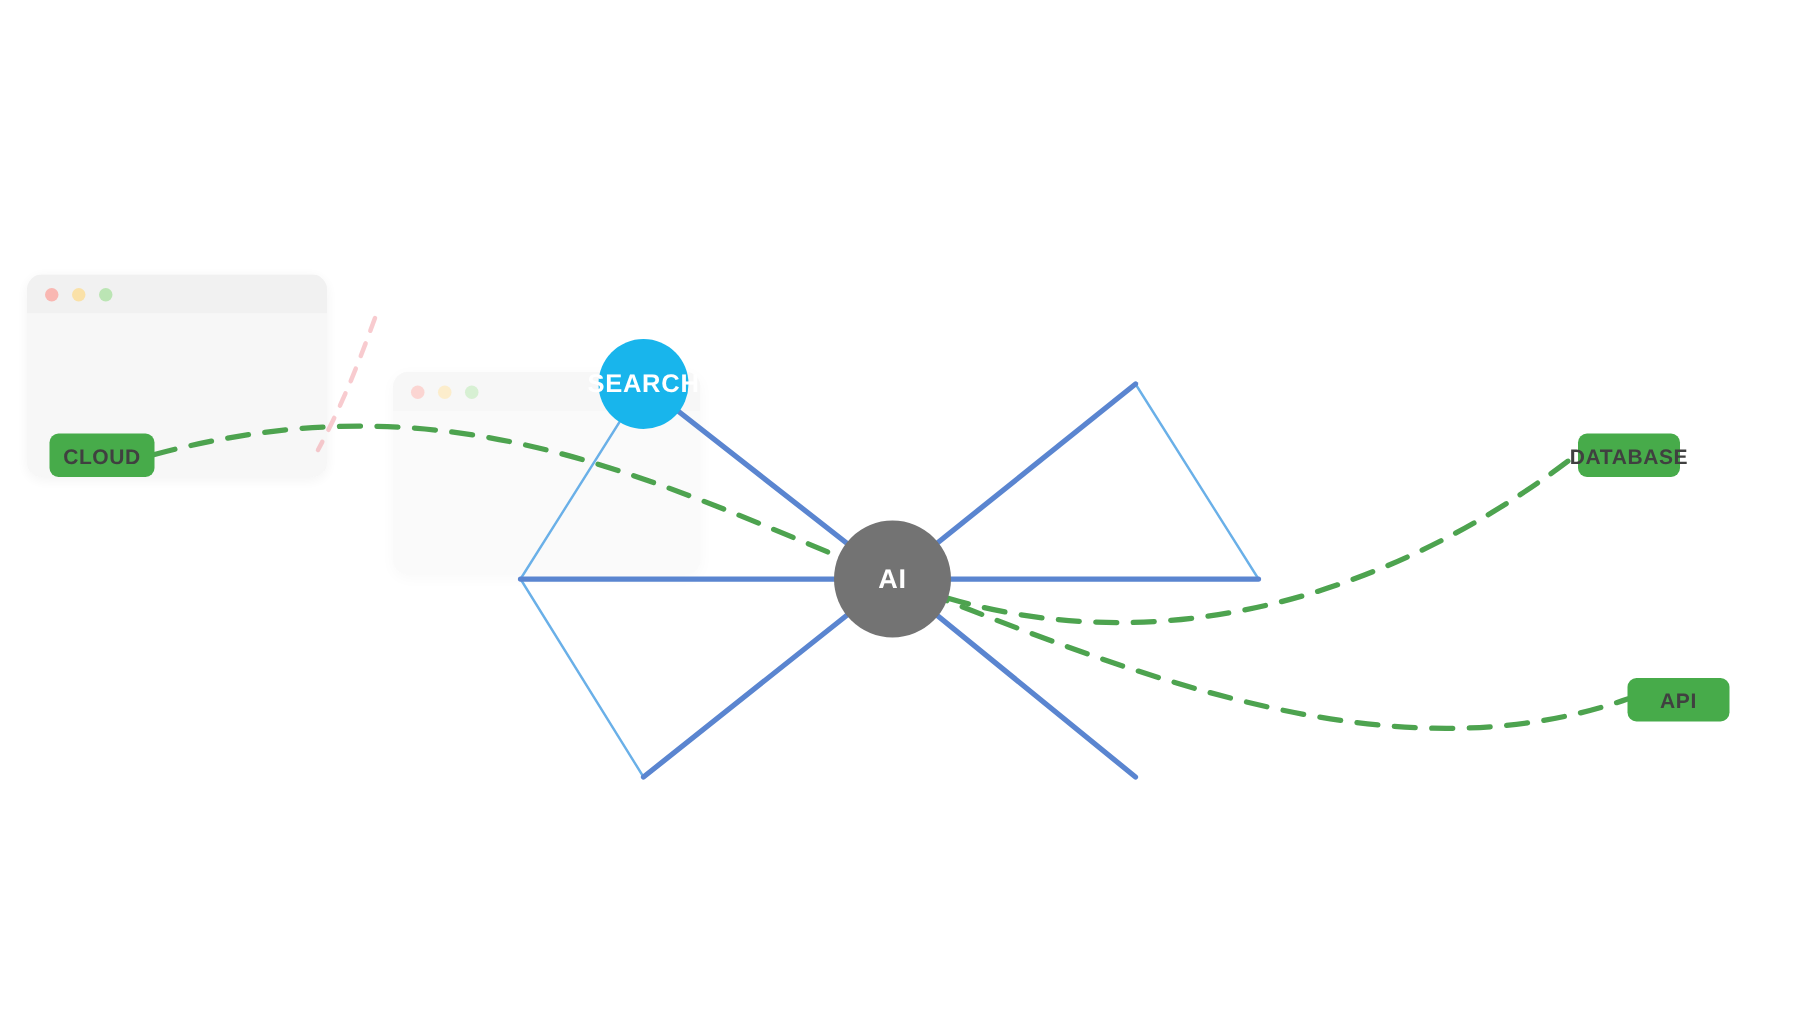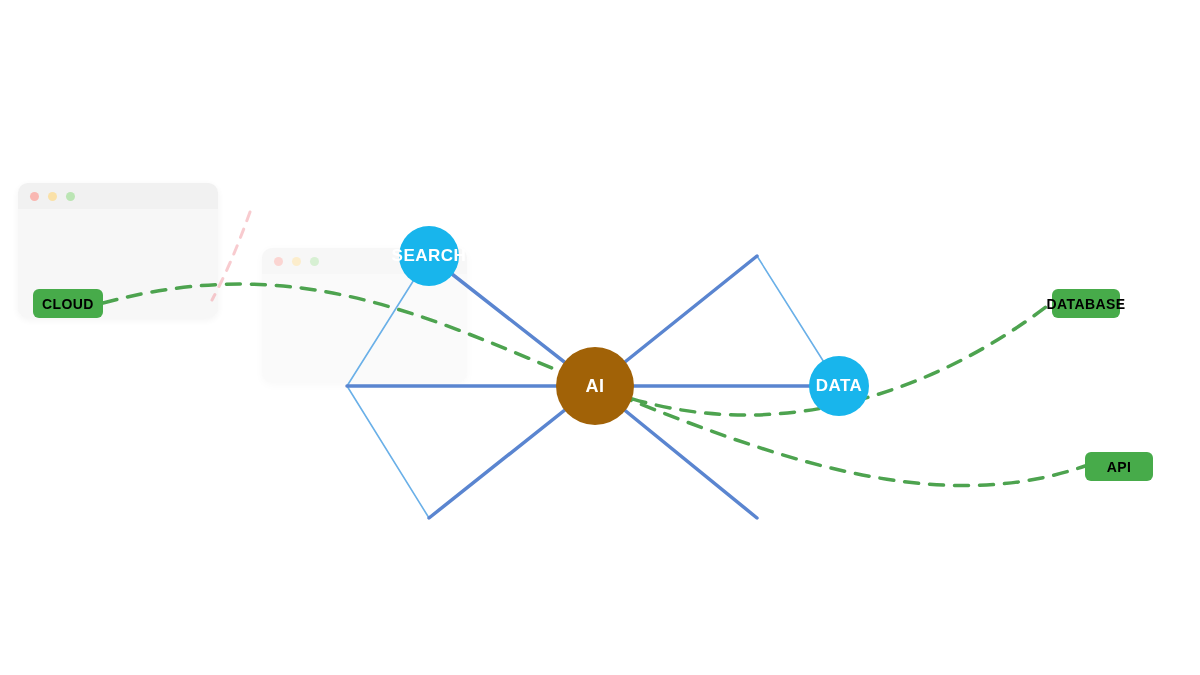--- a/index.html
+++ b/index.html
@@ -20,24 +20,24 @@
   #win2{left:262px;top:248px;width:205px;height:135px;opacity:0.55;}
 
   
   svg.layer{position:absolute;left:0;top:0;width:1200px;height:675px;overflow:visible;}
 
   
   .node{position:absolute;border-radius:50%;display:flex;align-items:center;
         justify-content:center;color:#ffffff;font-weight:bold;letter-spacing:0.5px;}
   .node span{white-space:nowrap;}
   .node.leaf{background:#18b5ec;width:60px;height:60px;font-size:17px;}
-  .node.center{background:#a16207;width:78px;height:78px;font-size:18px;}
+  .node.center{background:#737373;width:78px;height:78px;font-size:18px;}
 
   
-  .badge{position:absolute;background:#47ab4a;color:#000000;border-radius:6px;
+  .badge{position:absolute;background:#47ab4a;color:#404040;border-radius:6px;
          height:29px;display:flex;align-items:center;justify-content:center;
          font-size:14px;font-weight:bold;letter-spacing:0.4px;}
   .badge span{white-space:nowrap;}
 </style>
 </head>
 <body>
 
 <div id="stage">
 
   <div class="win" id="win1">
@@ -69,23 +69,20 @@
       <line x1="757" y1="256" x2="595" y2="386" stroke="#5a85d0" stroke-width="3.5" stroke-linecap="round"></line>
       <line x1="347" y1="386" x2="595" y2="386" stroke="#5a85d0" stroke-width="3.5" stroke-linecap="round"></line>
       <line x1="839" y1="386" x2="595" y2="386" stroke="#5a85d0" stroke-width="3.5" stroke-linecap="round"></line>
       <line x1="429" y1="518" x2="595" y2="386" stroke="#5a85d0" stroke-width="3.5" stroke-linecap="round"></line>
       <line x1="757" y1="518" x2="595" y2="386" stroke="#5a85d0" stroke-width="3.5" stroke-linecap="round"></line>
     </svg>
 
   <div class="node leaf" style="left:399px;top:226px;">
     <span>SEARCH</span>
   </div>
-  <div class="node leaf" style="left:809px;top:356px;">
-    <span>DATA</span>
-  </div>
   <div class="node center" style="left:556px;top:347px;">
     <span>AI</span>
   </div>
 
   <div class="badge" style="left:33px;top:289px;width:70px;">
     <span>CLOUD</span>
   </div>
   <div class="badge" style="left:1052px;top:289px;width:68px;">
     <span>DATABASE</span>
   </div>

